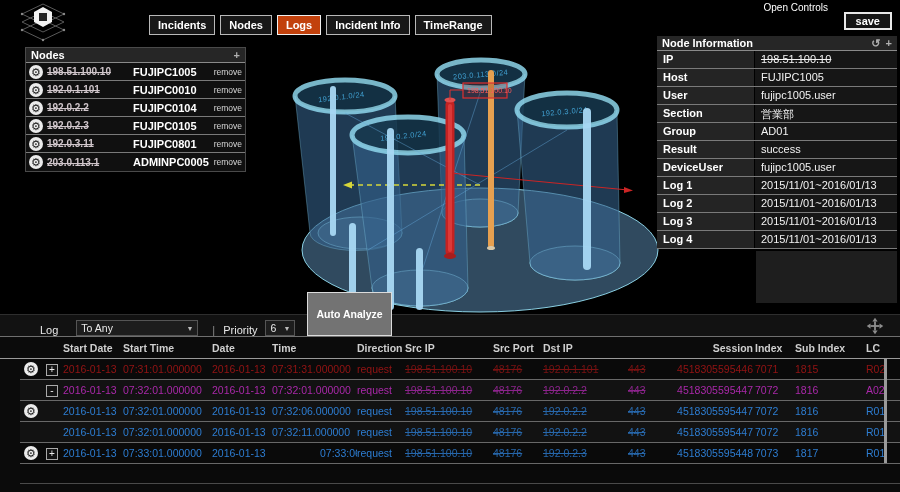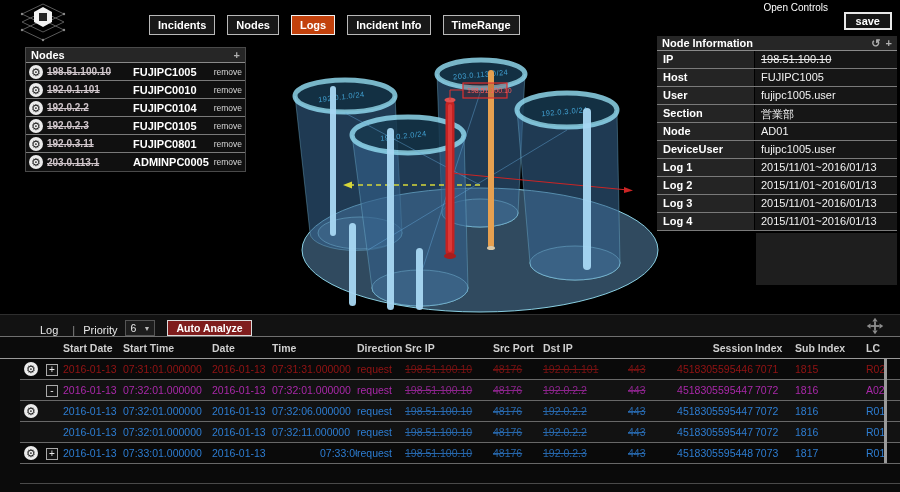--- a/index.html
+++ b/index.html
@@ -2,21 +2,21 @@
 <html><head>
 <meta charset="utf-8">
 <style>
   html,body{margin:0;padding:0;background:#000;}
   *{box-sizing:border-box;}
   #stage{position:relative;width:900px;height:492px;background:#000;overflow:hidden;
          font-family:"Liberation Sans", sans-serif;color:#fff;}
 
   
   .logo{position:absolute;left:20px;top:1px;width:46px;height:42px;}
-  .tab-bar{position:absolute;left:149px;top:15px;display:flex;gap:12px;}
+  .tab-bar{position:absolute;left:149px;top:15px;display:flex;gap:5px;}
   .tab{background:#181818;border:1px solid #b9b9b9;color:#fff;font-family:inherit;
        font-size:11px;font-weight:bold;padding:2px 8px;cursor:pointer;line-height:14px;}
   .tab.active{background:#c2410c;border-color:#f0f0f0;}
   .open-controls{position:absolute;right:72px;top:2px;font-size:10px;color:#fff;cursor:pointer;}
   .save-btn{position:absolute;right:8px;top:12px;background:#161616;border:2px solid #e8e8e8;
             color:#fff;font-family:inherit;font-size:11px;font-weight:bold;padding:1px 10px;cursor:pointer;}
 
   
   .gear{display:inline-block;width:14px;height:14px;border-radius:50%;background:#ececec;
         color:#1b1b1b;font-size:11px;line-height:14px;text-align:center;flex:none;}
@@ -49,22 +49,22 @@
   .log-section{position:absolute;left:0;top:314px;width:900px;height:178px;background:#0b0b0b;border-top:1px solid #2e2e2e;}
   .filter-bar{display:flex;align-items:flex-end;height:22px;border-bottom:1px solid #6f6f6f;
               padding-left:40px;font-size:11px;color:#e8e8e8;background:#121212;}
   .lbl{font-weight:normal;}
   .dropdown{display:flex;align-items:center;background:#1d1d1d;border:1px solid #555;height:16px;
             font-size:10.5px;padding:0 4px;cursor:pointer;color:#e8e8e8;}
   .dd-log{width:122px;margin-left:18px;justify-content:space-between;}
   .dd-caret{font-size:7px;color:#bbb;margin-left:4px;}
   .vdiv{color:#888;margin:0 8px 0 14px;}
   .dd-priority{width:30px;margin-left:8px;justify-content:space-between;}
-  .auto-analyze{margin-left:12px;background:#7f1d1d;border:1px solid #dcdcdc;color:#fff;
-                font-family:inherit;font-size:10.5px;font-weight:bold;padding:1px 8px;cursor:pointer;}
+  .auto-analyze{margin-left:12px;background:#737373;border:1px solid #dcdcdc;color:#fff;
+                font-family:inherit;font-size:10.5px;font-weight:bold;padding:15px 8px;cursor:pointer;}
   .move-icon{position:absolute;right:16px;top:2px;width:18px;height:18px;cursor:move;}
 
   .thead{display:flex;height:22px;align-items:center;border-bottom:1px solid #9a9a9a;
          font-size:10.5px;font-weight:bold;color:#cfcfcf;padding-left:20px;background:#0b0b0b;}
   .tbody{position:relative;padding-left:20px;}
   .trow{display:flex;height:21px;align-items:center;border-bottom:1px solid #686868;background:#0a0a0a;}
   .trow.grouped{background:#121212;}
   .trow.empty{background:#0a0a0a;border-bottom:1px solid #4a4a4a;height:20px;}
   .cell{font-size:10.5px;white-space:nowrap;overflow:hidden;padding-right:2px;}
   .cell-gear{width:26px;flex:none;display:flex;justify-content:flex-start;padding-left:4px;}
@@ -256,22 +256,26 @@
         </div>
         <div class="ni-row">
           <div class="ni-label">User</div>
           <div class="ni-value">fujipc1005.user</div>
         </div>
         <div class="ni-row">
           <div class="ni-label">Section</div>
           <div class="ni-value">営業部</div>
         </div>
         <div class="ni-row">
-          <div class="ni-label">Node</div>
+          <div class="ni-label">Group</div>
           <div class="ni-value">AD01</div>
+        </div>
+        <div class="ni-row">
+          <div class="ni-label">Result</div>
+          <div class="ni-value">success</div>
         </div>
         <div class="ni-row">
           <div class="ni-label">DeviceUser</div>
           <div class="ni-value">fujipc1005.user</div>
         </div>
         <div class="ni-row">
           <div class="ni-label">Log 1</div>
           <div class="ni-value">2015/11/01~2016/01/13</div>
         </div>
         <div class="ni-row">
@@ -286,20 +290,24 @@
           <div class="ni-label">Log 4</div>
           <div class="ni-value">2015/11/01~2016/01/13</div>
         </div>
       </div>
     <div class="ni-empty"></div>
   </div>
 
   <div class="log-section">
     <div class="filter-bar" style="position:relative;">
       <span class="lbl">Log</span>
+      <span class="dropdown dd-log">
+        <span>To Any</span>
+        <span class="dd-caret">▼</span>
+      </span>
       <span class="vdiv">|</span>
       <span class="lbl">Priority</span>
       <span class="dropdown dd-priority">
         <span>6</span>
         <span class="dd-caret">▼</span>
       </span>
       <button class="auto-analyze">Auto Analyze</button>
       <svg class="move-icon" viewBox="0 0 24 24" fill="#8d8d8d">
         <polygon points="12,1 15.5,6 8.5,6"></polygon>
           <polygon points="12,23 8.5,18 15.5,18"></polygon>

